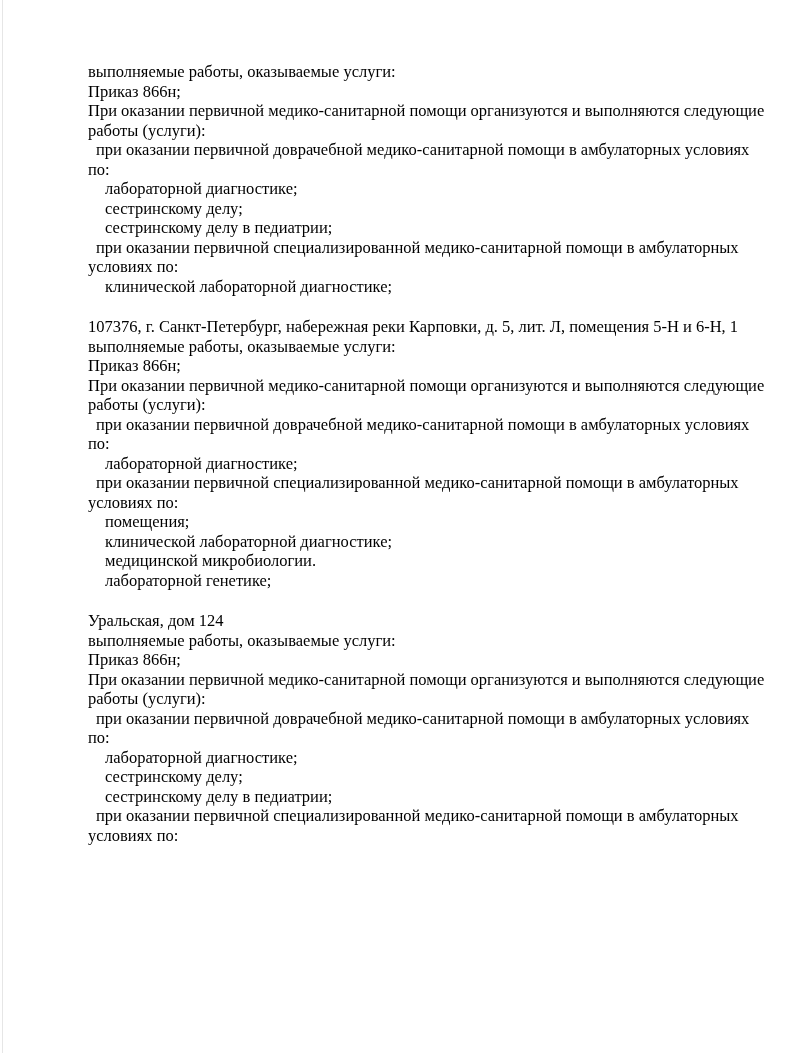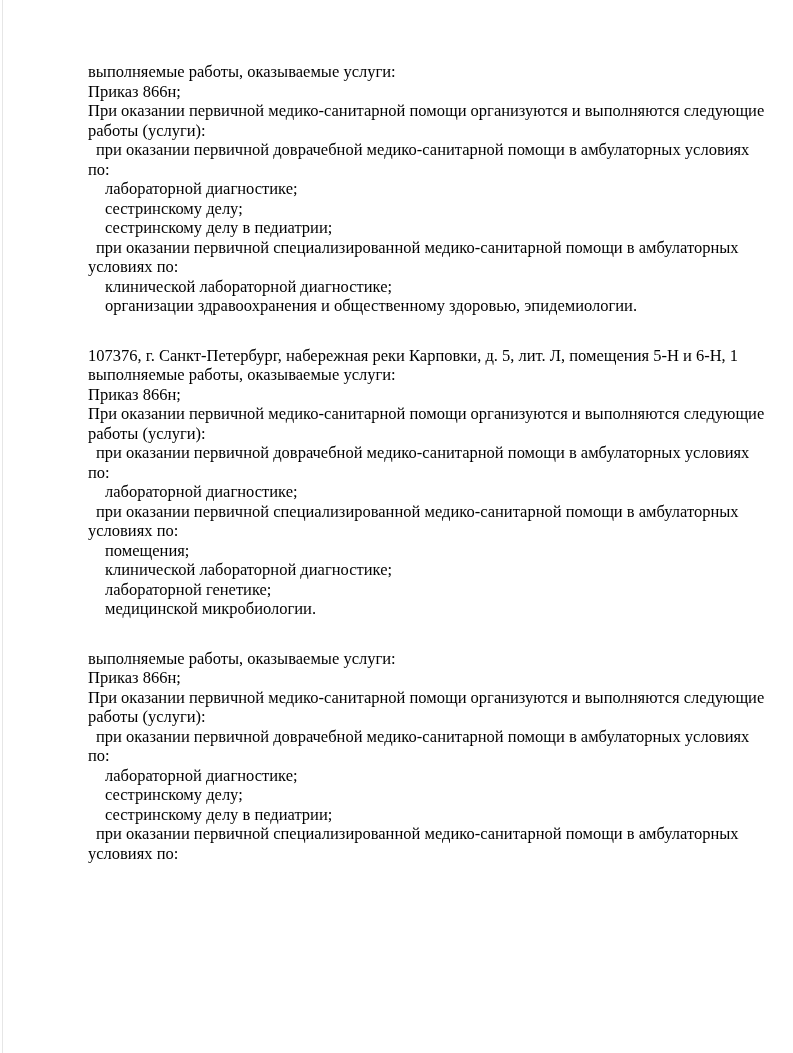--- a/index.html
+++ b/index.html
@@ -26,21 +26,21 @@
     background: #e6e6e6;
   }
   .doc-body {
     padding: 62px 40px 0 88px;
   }
   .doc-section {
     display: block;
     font-family: Liberation Serif, serif;
   }
   .doc-section + .doc-section {
-    margin-top: 30px; 
+    margin-top: 21px; 
   }
   .doc-line {
     line-height: 19.5px;
     white-space: nowrap;
   }
   .doc-line.indent-0 { padding-left: 0; }
   .doc-line.indent-1 { padding-left: 8px; }   
   .doc-line.indent-2 { padding-left: 17px; }  
 </style>
 </head>
@@ -55,39 +55,39 @@
       <div class="doc-line indent-0">При оказании первичной медико-санитарной помощи организуются и выполняются следующие</div>
       <div class="doc-line indent-0">работы (услуги):</div>
       <div class="doc-line indent-1">при оказании первичной доврачебной медико-санитарной помощи в амбулаторных условиях</div>
       <div class="doc-line indent-0">по:</div>
       <div class="doc-line indent-2">лабораторной диагностике;</div>
       <div class="doc-line indent-2">сестринскому делу;</div>
       <div class="doc-line indent-2">сестринскому делу в педиатрии;</div>
       <div class="doc-line indent-1">при оказании первичной специализированной медико-санитарной помощи в амбулаторных</div>
       <div class="doc-line indent-0">условиях по:</div>
       <div class="doc-line indent-2">клинической лабораторной диагностике;</div>
-      <div class="doc-line indent-2">организации здравоохранения и общественному здоровью, эпидемиологии.</div>
     </section>
     <section class="doc-section">
       <div class="doc-line indent-0">107376, г. Санкт-Петербург, набережная реки Карповки, д. 5, лит. Л, помещения 5-Н и 6-Н, 1</div>
       <div class="doc-line indent-0">выполняемые работы, оказываемые услуги:</div>
       <div class="doc-line indent-0">Приказ 866н;</div>
       <div class="doc-line indent-0">При оказании первичной медико-санитарной помощи организуются и выполняются следующие</div>
       <div class="doc-line indent-0">работы (услуги):</div>
       <div class="doc-line indent-1">при оказании первичной доврачебной медико-санитарной помощи в амбулаторных условиях</div>
       <div class="doc-line indent-0">по:</div>
       <div class="doc-line indent-2">лабораторной диагностике;</div>
       <div class="doc-line indent-1">при оказании первичной специализированной медико-санитарной помощи в амбулаторных</div>
       <div class="doc-line indent-0">условиях по:</div>
       <div class="doc-line indent-2">помещения;</div>
       <div class="doc-line indent-2">клинической лабораторной диагностике;</div>
+      <div class="doc-line indent-2">медицинской микробиологии.</div>
       <div class="doc-line indent-2">лабораторной генетике;</div>
-      <div class="doc-line indent-2">медицинской микробиологии.</div>
     </section>
     <section class="doc-section">
+      <div class="doc-line indent-0">Уральская, дом 124</div>
       <div class="doc-line indent-0">выполняемые работы, оказываемые услуги:</div>
       <div class="doc-line indent-0">Приказ 866н;</div>
       <div class="doc-line indent-0">При оказании первичной медико-санитарной помощи организуются и выполняются следующие</div>
       <div class="doc-line indent-0">работы (услуги):</div>
       <div class="doc-line indent-1">при оказании первичной доврачебной медико-санитарной помощи в амбулаторных условиях</div>
       <div class="doc-line indent-0">по:</div>
       <div class="doc-line indent-2">лабораторной диагностике;</div>
       <div class="doc-line indent-2">сестринскому делу;</div>
       <div class="doc-line indent-2">сестринскому делу в педиатрии;</div>
       <div class="doc-line indent-1">при оказании первичной специализированной медико-санитарной помощи в амбулаторных</div>

